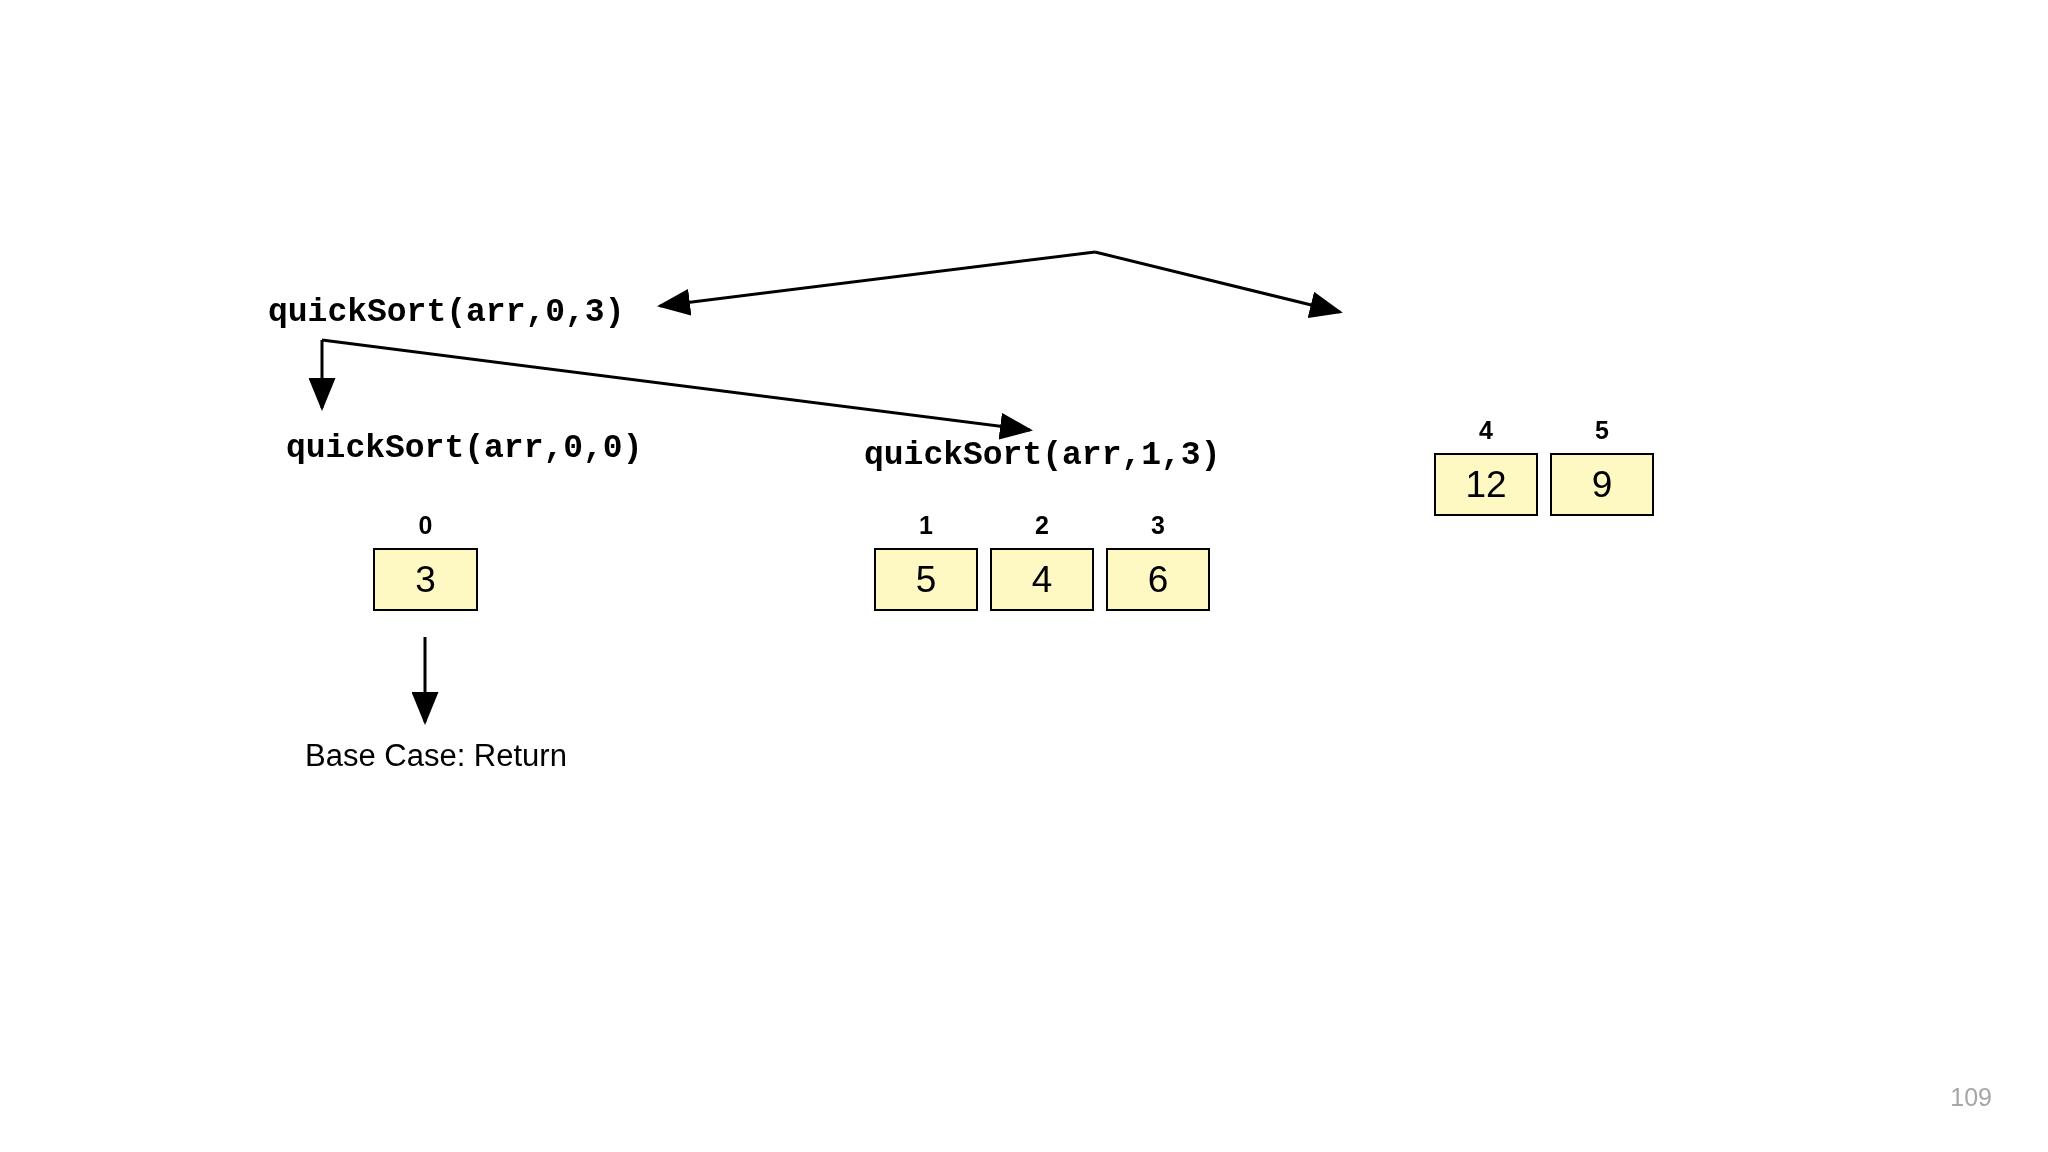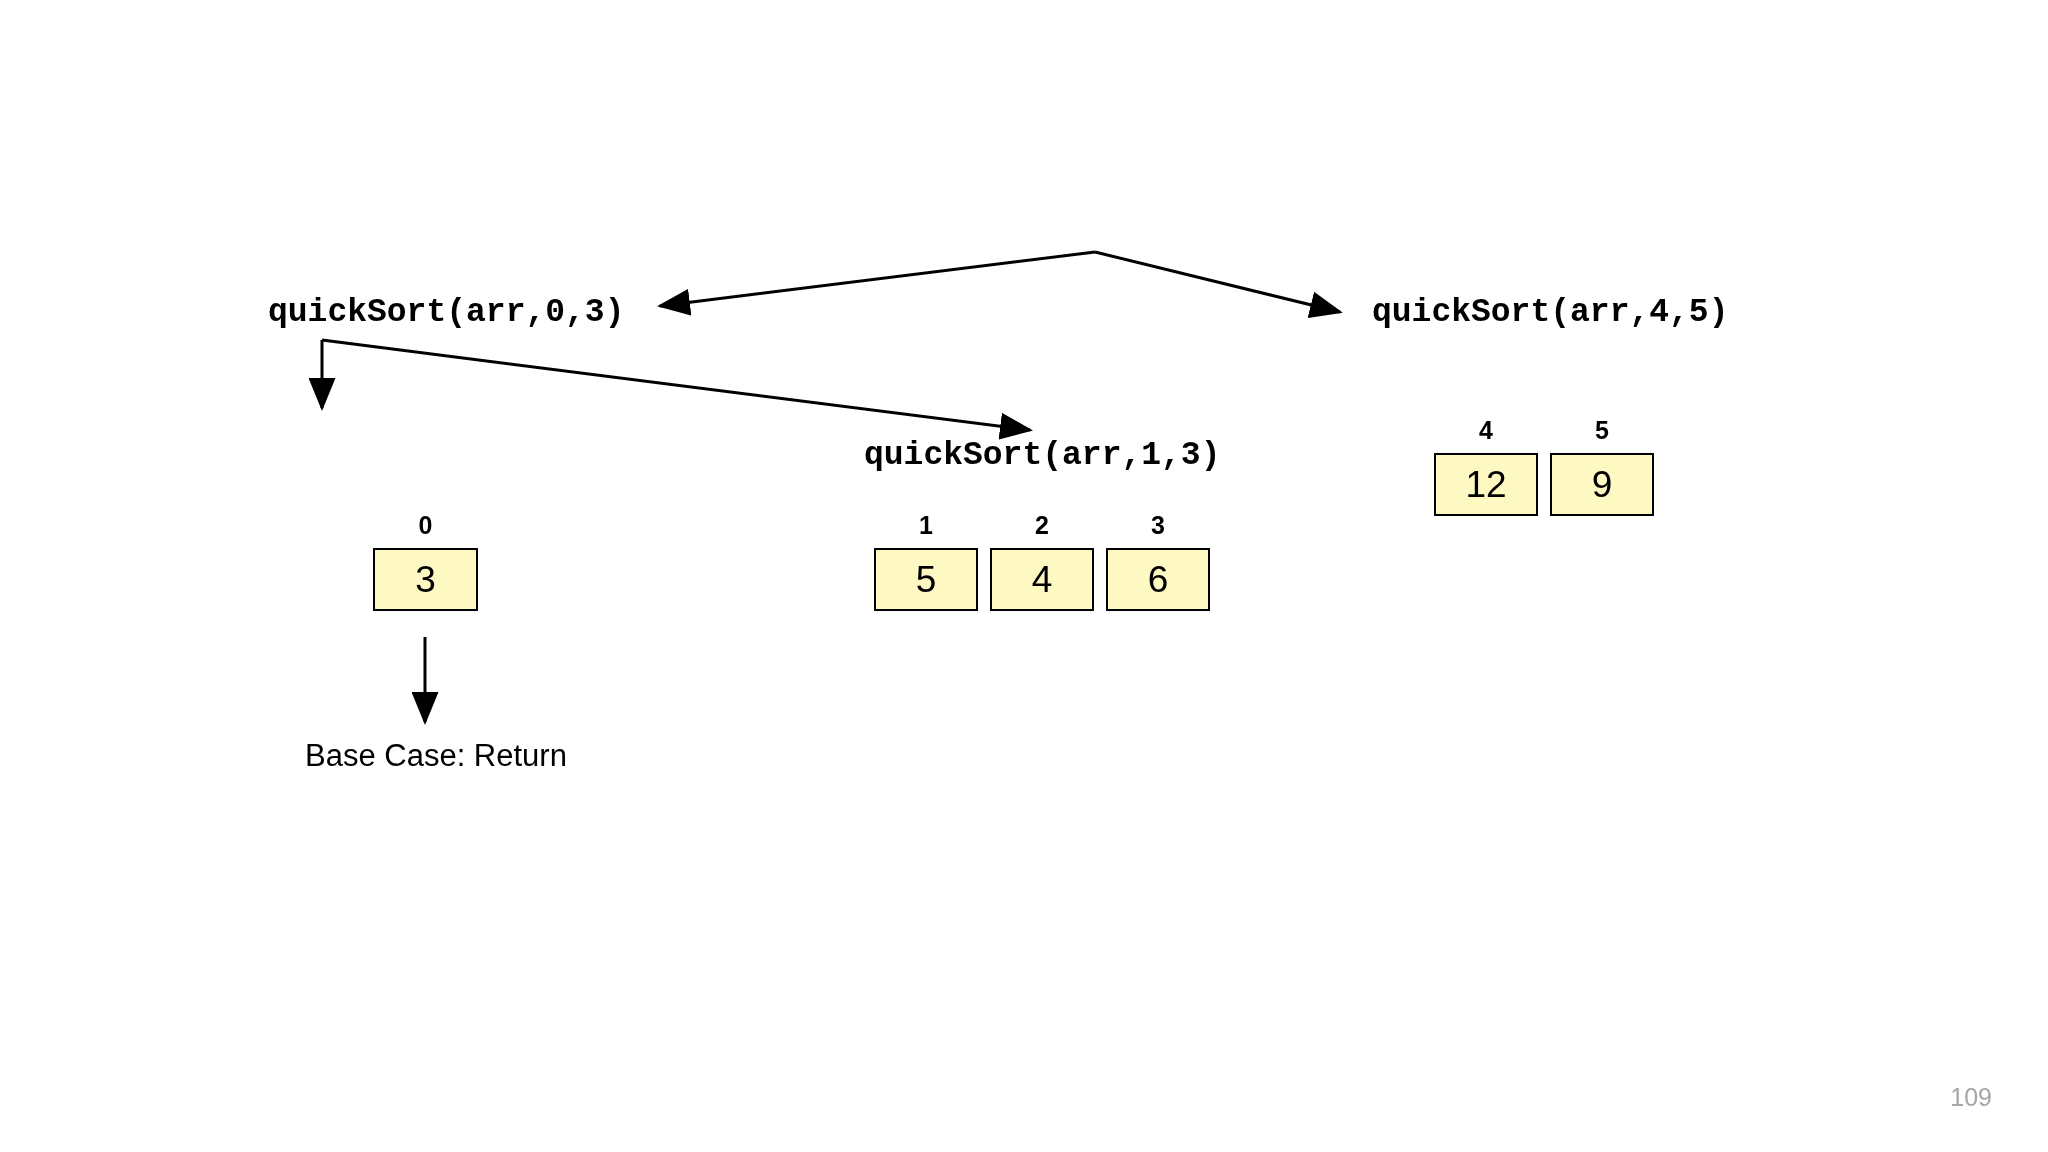--- a/index.html
+++ b/index.html
@@ -115,22 +115,22 @@
     <path d="M322,340 L322,408" fill="none" stroke="#000000" stroke-width="3" marker-end="url(#ah)"></path>
 
     <path d="M322,340 L1030,430" fill="none" stroke="#000000" stroke-width="3" marker-end="url(#ah)"></path>
 
     <path d="M425,637 L425,722" fill="none" stroke="#000000" stroke-width="3" marker-end="url(#ah)"></path>
   </svg>
 
 
   <div class="call-label" style="left:268px; top:296px;">quickSort(arr,0,3)</div>
 
-  <div class="call-label" style="left:1372px; top:296px;">quickSort(arr,4,5)</div>
 
+  <div class="call-label" style="left:286px; top:432px;">quickSort(arr,0,0)</div>
 
   <div class="call-label" style="left:864px; top:439px;">quickSort(arr,1,3)</div>
 
   <div class="array small" style="left:373px; top:513px;">
     <div class="array-cell">
       <div class="cell-index">0</div>
       <div class="cell-box">3</div>
     </div>
   </div>
 

